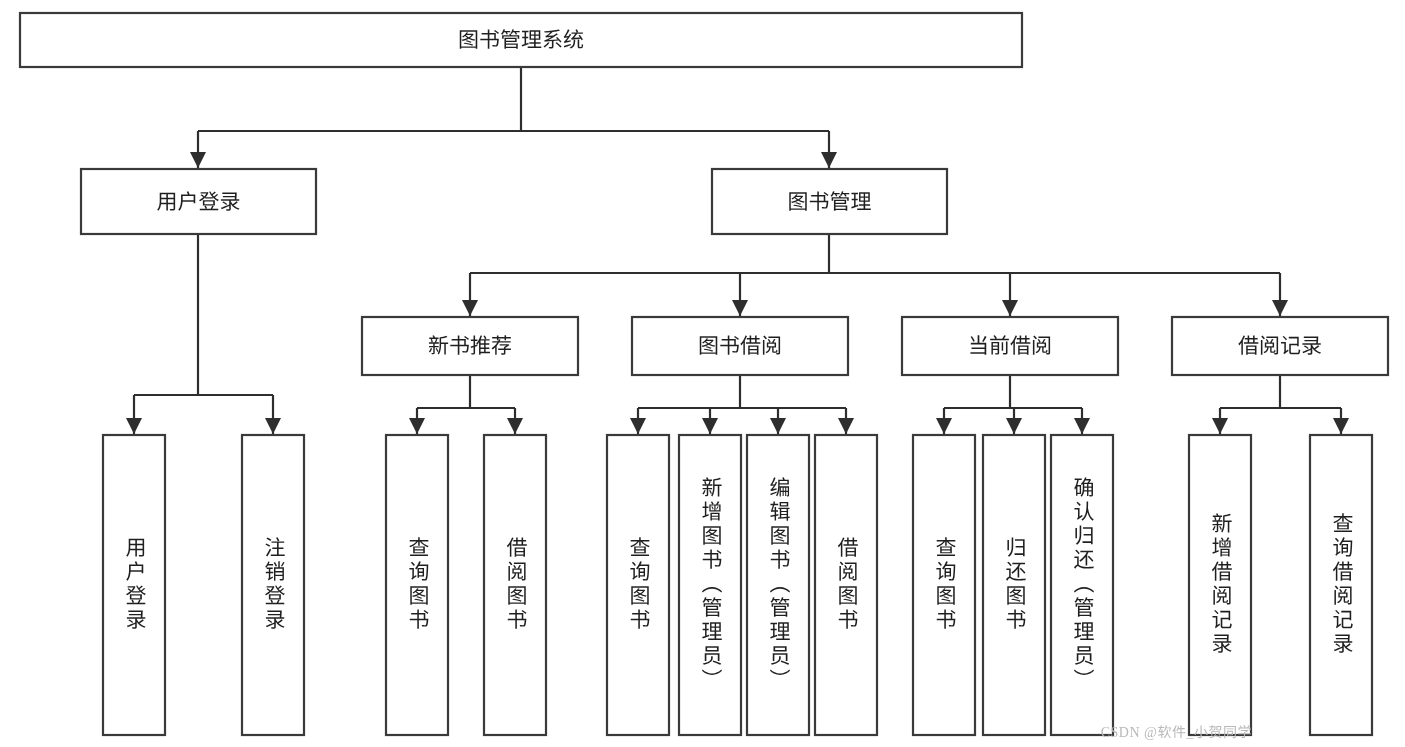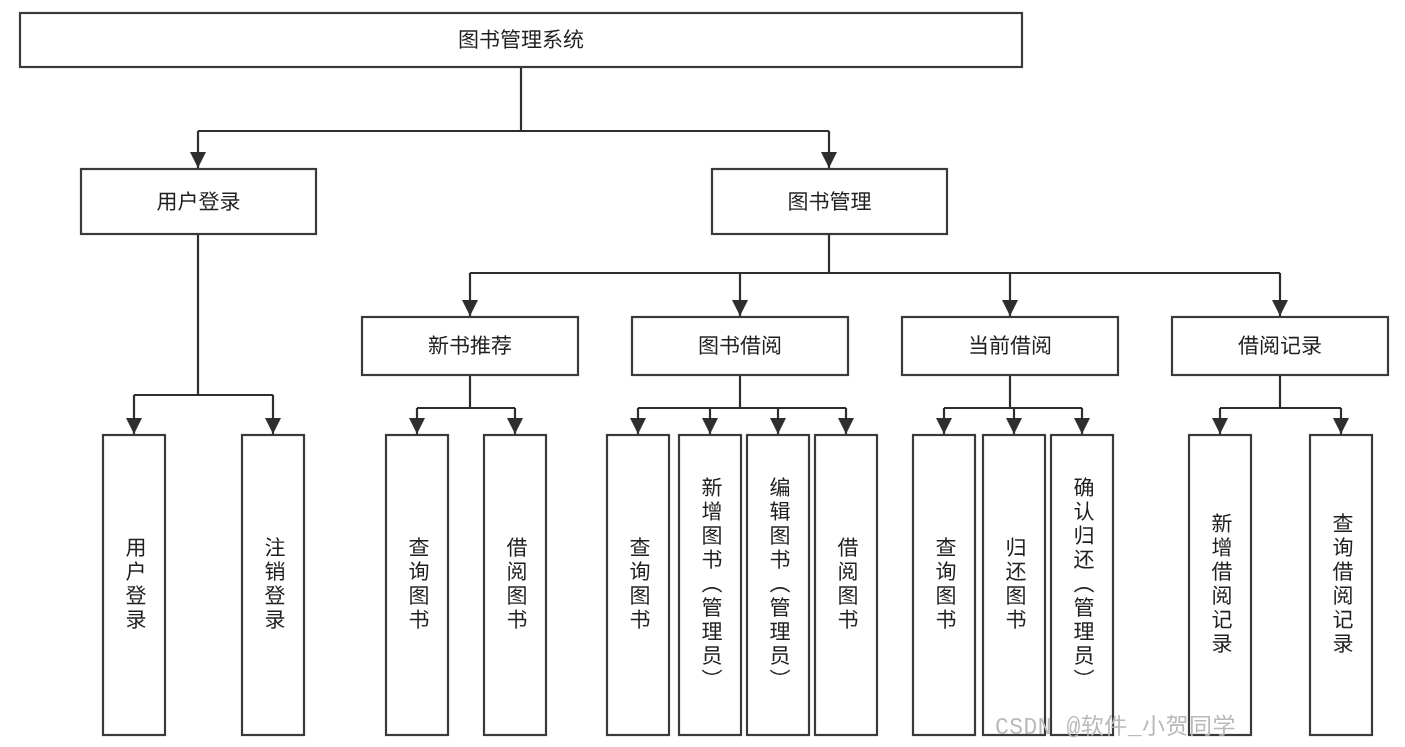--- a/index.html
+++ b/index.html
@@ -64,24 +64,24 @@
     font-family: "DejaVu Sans", "Liberation Sans", sans-serif;
     font-size: 21px;
     line-height: 1.15;
     letter-spacing: 3px;
     color: #1f1f1f;
     white-space: nowrap;
     text-align: center;
   }
   .watermark {
     position: absolute;
-    right: 32px;
+    right: 16px;
     bottom: 6px;
-    font-family: Liberation Mono, monospace;
-    font-size: 23px;
+    font-family: Liberation Serif, serif;
+    font-size: 14px;
     color: #b9b9b9;
     letter-spacing: 0.5px;
     white-space: nowrap;
     user-select: none;
   }
 </style>
 </head>
 <body>
 
 <div id="diagram-root">

